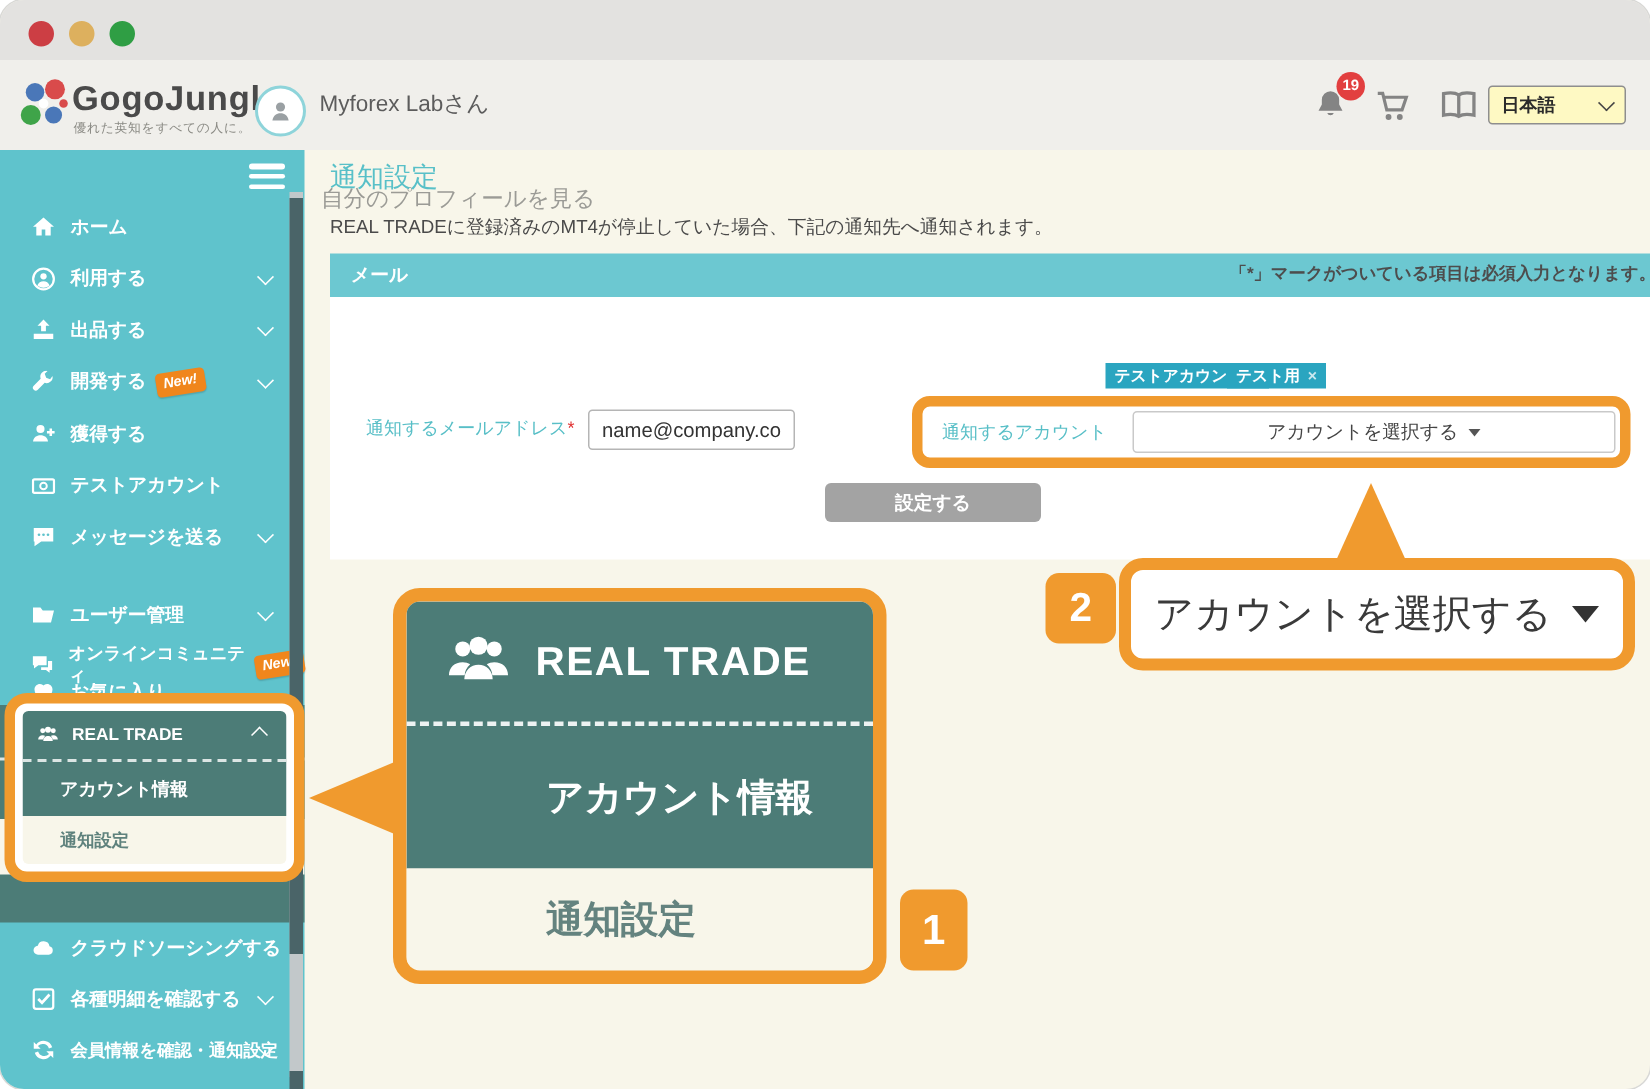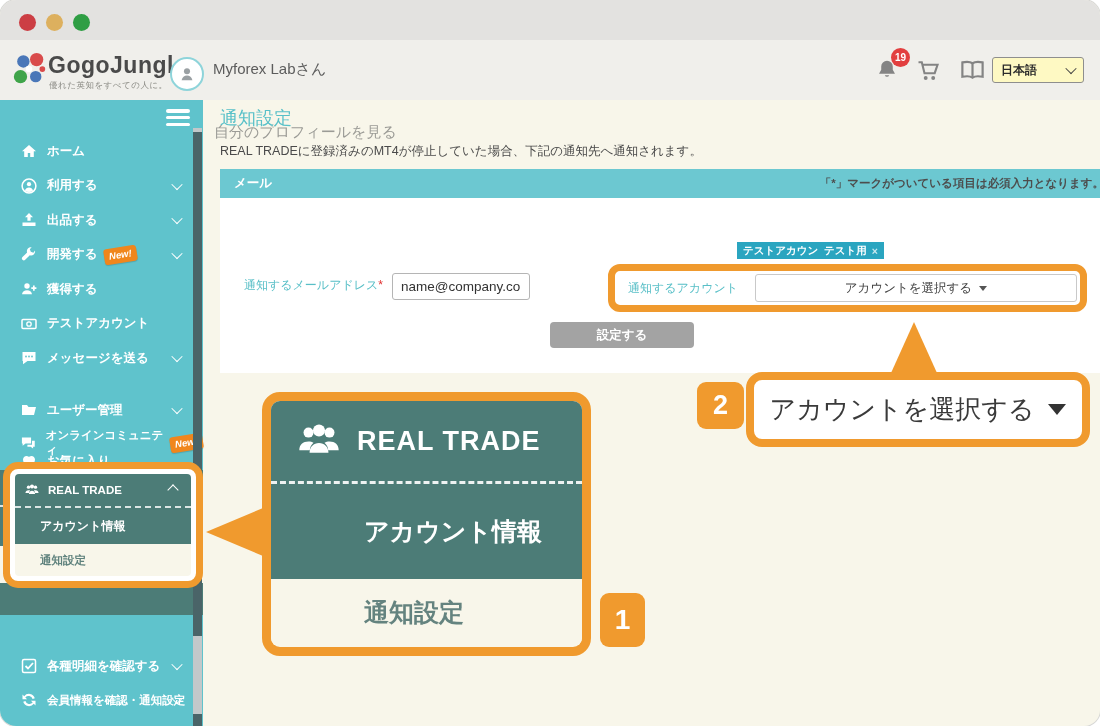--- a/index.html
+++ b/index.html
@@ -236,20 +236,26 @@
         <span class="chv up" style="position:absolute;right:22px;color:#fff;"></span>
       </div>
       <div class="rt-row rt-acc">
           <span>アカウント情報</span>
         </div>
       <div class="rt-row rt-notif">
           <span>通知設定</span>
         </div>
     </div>
 
+    <div class="sb-item" style="top:515px;">
+      <svg width="16" height="16" viewBox="0 0 16 16">
+          <path d="M4.5 12.5a3 3 0 0 1-.3-6A4 4 0 0 1 12 6.8a2.9 2.9 0 0 1-.5 5.7z" fill="#fff"></path>
+        </svg>
+      <span class="lab">クラウドソーシングする</span>
+    </div>
     <div class="sb-item" style="top:549px;">
       <svg width="16" height="16" viewBox="0 0 16 16">
           <rect x="1.5" y="1.5" width="13" height="13" rx="1.5" fill="none" stroke="#fff" stroke-width="1.5"></rect>
           <path d="M4.5 8l2.5 2.5L12 5" stroke="#fff" stroke-width="1.8" fill="none"></path>
         </svg>
       <span class="lab">各種明細を確認する</span>
       <span class="chv down"></span>
     </div>
     <div class="sb-item" style="top:583px;">
       <svg width="16" height="16" viewBox="0 0 16 16">

